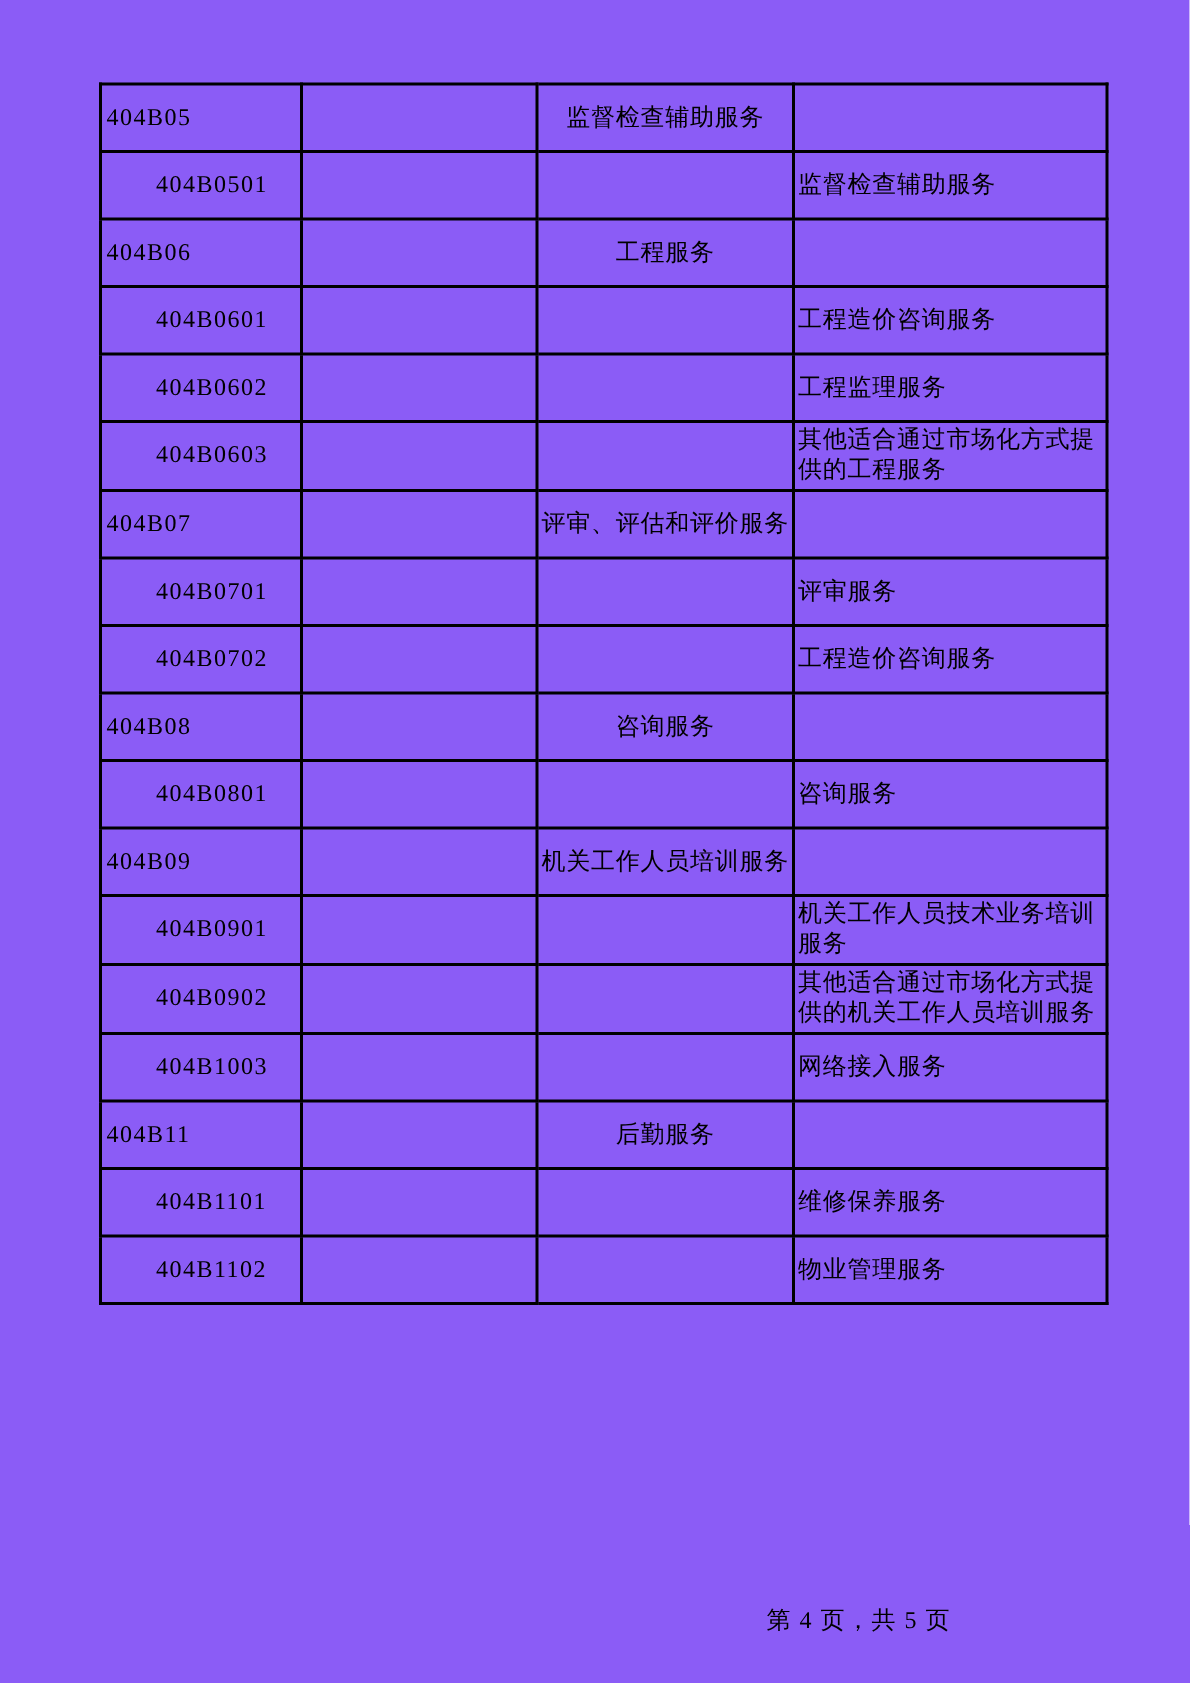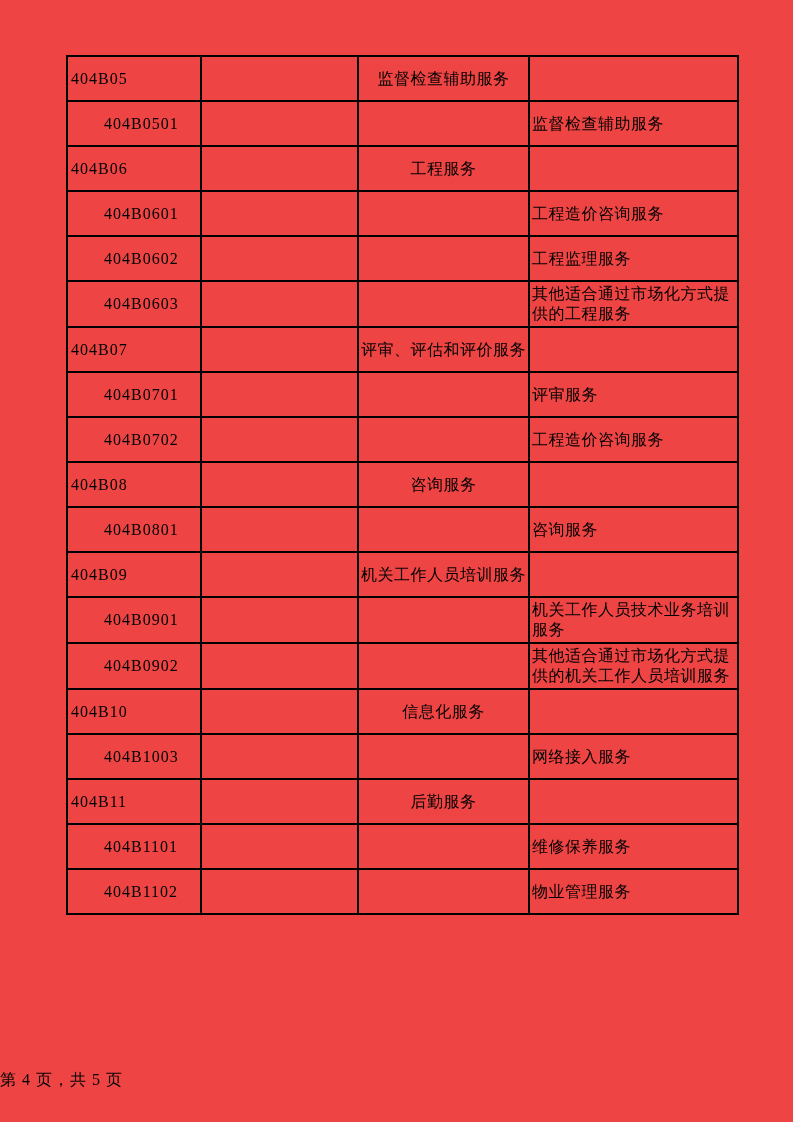--- a/index.html
+++ b/index.html
@@ -4,21 +4,21 @@
 <style>
   html, body {
     margin: 0;
     padding: 0;
     background: #ffffff;
   }
   .page {
     position: relative;
     width: 793px;
     height: 1122px;
-    background: #ef4444;
+    background: #8b5cf6;
     overflow: hidden;
     font-family: "Liberation Serif", "DejaVu Serif", serif;
     color: #000000;
   }
   table.classification {
     position: absolute;
     left: 66px;
     top: 55px;
     width: 671px;
     border-collapse: collapse;
@@ -51,21 +51,21 @@
     letter-spacing: 0.5px;
     padding-left: 5px;
     padding-right: 2px;
     word-break: break-all;
   }
   .footer {
     position: absolute;
     left: 0;
     top: 1070px;
     width: 634px;
-    text-align: left;
+    text-align: right;
     font-size: 16px;
     letter-spacing: 1px;
   }
 </style>
 </head>
 <body>
 
 <div class="page">
 
   <table class="classification">
@@ -153,26 +153,20 @@
           <td class="mid-cell"></td>
           <td class="cat-cell"></td>
           <td class="item-cell">机关工作人员技术业务培训服务</td>
         </tr>
         <tr class="row lv2">
           <td class="code-cell">404B0902</td>
           <td class="mid-cell"></td>
           <td class="cat-cell"></td>
           <td class="item-cell">其他适合通过市场化方式提供的机关工作人员培训服务</td>
         </tr>
-        <tr class="row lv1">
-          <td class="code-cell">404B10</td>
-          <td class="mid-cell"></td>
-          <td class="cat-cell">信息化服务</td>
-          <td class="item-cell"></td>
-        </tr>
         <tr class="row lv2">
           <td class="code-cell">404B1003</td>
           <td class="mid-cell"></td>
           <td class="cat-cell"></td>
           <td class="item-cell">网络接入服务</td>
         </tr>
         <tr class="row lv1">
           <td class="code-cell">404B11</td>
           <td class="mid-cell"></td>
           <td class="cat-cell">后勤服务</td>

